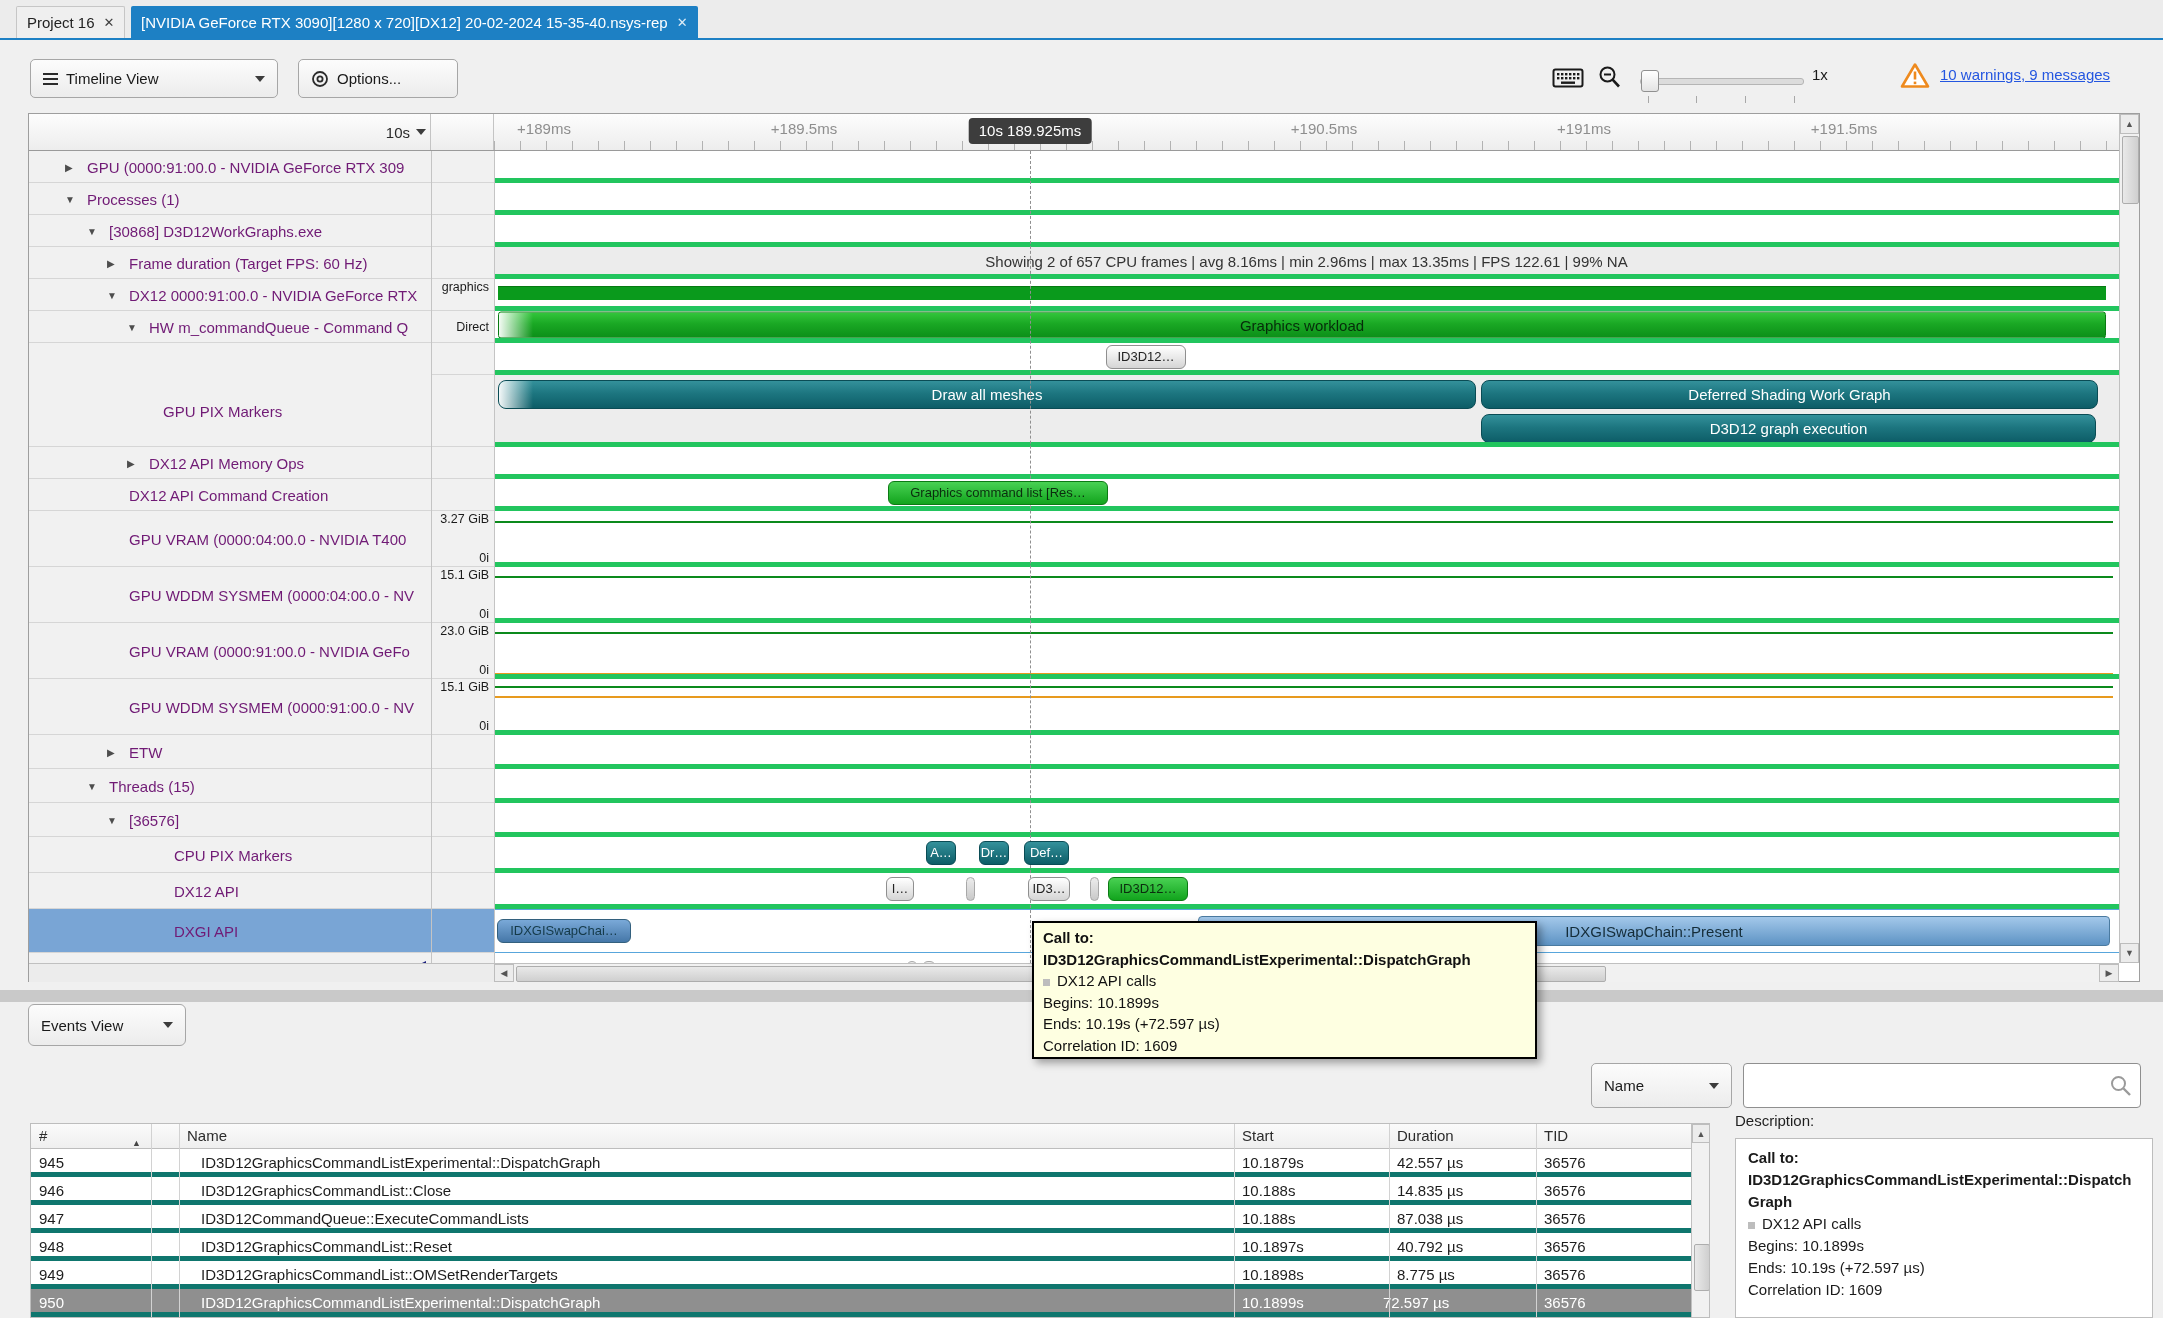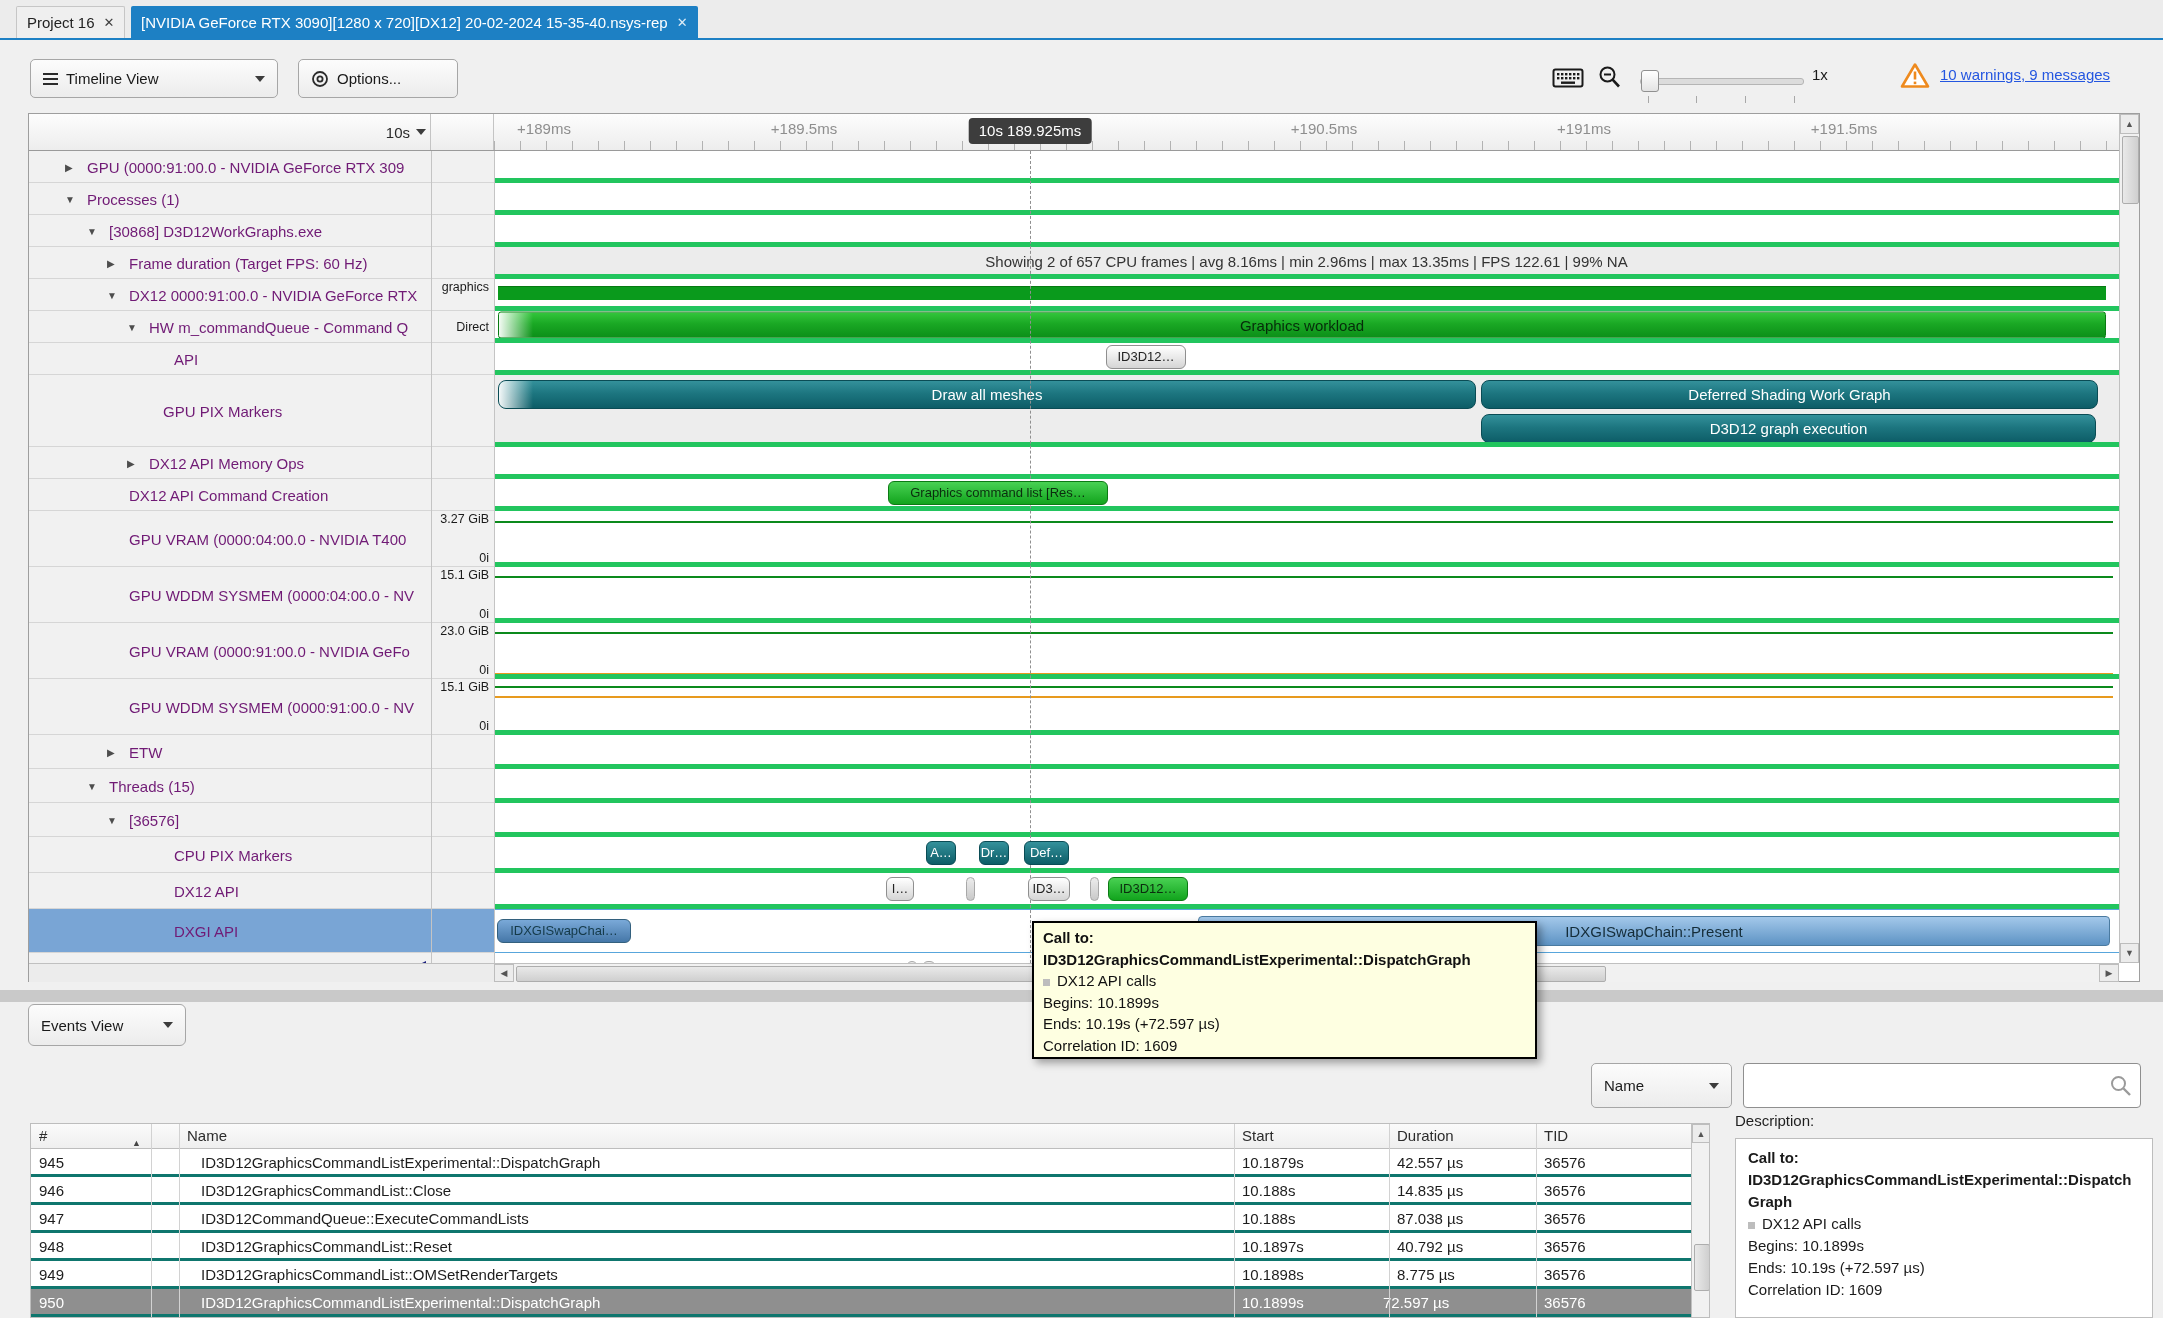--- a/index.html
+++ b/index.html
@@ -85,21 +85,21 @@
   #events-view-btn{left:28px;top:1004px;width:158px;height:42px;border-radius:6px;}
   #filter-combo{left:1591px;top:1063px;width:141px;height:45px;border-radius:5px;}
   #search-box{position:absolute;left:1743px;top:1063px;width:398px;height:45px;background:#fff;border:1px solid #8f8f8f;border-radius:4px;box-sizing:border-box;}
   #search-input{position:absolute;left:6px;top:4px;width:350px;height:35px;border:none;outline:none;font-size:15px;font-family:"Liberation Sans",sans-serif;background:transparent;}
   #search-box svg{position:absolute;right:7px;top:10px;}
 
   #events-table{position:absolute;left:30px;top:1123px;width:1680px;height:195px;border:1px solid #bdbdbd;background:#fff;box-sizing:border-box;overflow:hidden;}
   #ev-header{position:absolute;left:0;top:0;width:1660px;height:25px;background:linear-gradient(#fbfbfb,#efefef);border-bottom:1px solid #bdbdbd;box-sizing:border-box;}
   .ev-hcell{position:absolute;top:0;height:25px;line-height:24px;font-size:15px;color:#2c2c2c;padding-left:8px;box-sizing:border-box;overflow:hidden;}
   .sort-arrow{position:absolute;right:10px;top:7px;font-size:9px;color:#444;}
-  .ev-row{position:absolute;left:0;width:1660px;height:28px;background:#fff;border-bottom:3px solid #0f766e;box-sizing:border-box;}
+  .ev-row{position:absolute;left:0;width:1660px;height:28px;background:#fff;border-bottom:5px solid #0f766e;box-sizing:border-box;}
   .ev-row.sel{background:var(--selected-row);}
   .ev-row.sel .ev-cell{color:#fff;}
   .ev-cell{position:absolute;top:0;height:28px;line-height:27px;font-size:15px;color:#1d1d1d;white-space:nowrap;overflow:hidden;}
   .ev-colline{position:absolute;top:0;height:100%;width:1px;background:#d2d2d2;z-index:3;}
   #ev-scroll{position:absolute;left:1660px;top:0;width:19px;height:100%;background:#f1f1f1;border-left:1px solid #c0c0c0;box-sizing:border-box;}
   #ev-scroll-thumb{position:absolute;left:2px;top:120px;width:14px;height:45px;background:linear-gradient(90deg,#e9e9e9,#cfcfcf);border:1px solid #adadad;border-radius:2px;}
 
   #desc-label{position:absolute;left:1735px;top:1112px;font-size:15px;color:#1f1f1f;}
   #desc-box{position:absolute;left:1735px;top:1138px;width:418px;height:180px;background:#fff;border:1px solid #bdbdbd;box-sizing:border-box;padding:8px 12px;font-size:15px;line-height:22px;color:#1a1a1a;overflow:hidden;}
   .bold{font-weight:bold;}
@@ -215,23 +215,20 @@
             <div class="row-label-text" style="left: 100px;">Frame duration (Target FPS: 60 Hz)</div>
           </div>
           <div class="row-label" style="top: 128px; height: 32px;">
             <div class="tree-arrow" style="left: 78px;">▼</div>
             <div class="row-label-text" style="left: 100px;">DX12 0000:91:00.0 - NVIDIA GeForce RTX</div>
           </div>
           <div class="row-label" style="top: 160px; height: 32px;">
             <div class="tree-arrow" style="left: 98px;">▼</div>
             <div class="row-label-text" style="left: 120px;">HW m_commandQueue - Command Q</div>
           </div>
-          <div class="row-label" style="top: 192px; height: 32px;">
-            <div class="row-label-text" style="left: 145px;">API</div>
-          </div>
           <div class="row-label" style="top: 224px; height: 72px;">
             <div class="row-label-text" style="left: 134px; text-align: center;">GPU PIX Markers</div>
           </div>
           <div class="row-label" style="top: 296px; height: 32px;">
             <div class="tree-arrow" style="left: 98px;">▶</div>
             <div class="row-label-text" style="left: 120px;">DX12 API Memory Ops</div>
           </div>
           <div class="row-label" style="top: 328px; height: 32px;">
             <div class="row-label-text" style="left: 100px;">DX12 API Command Creation</div>
           </div>

